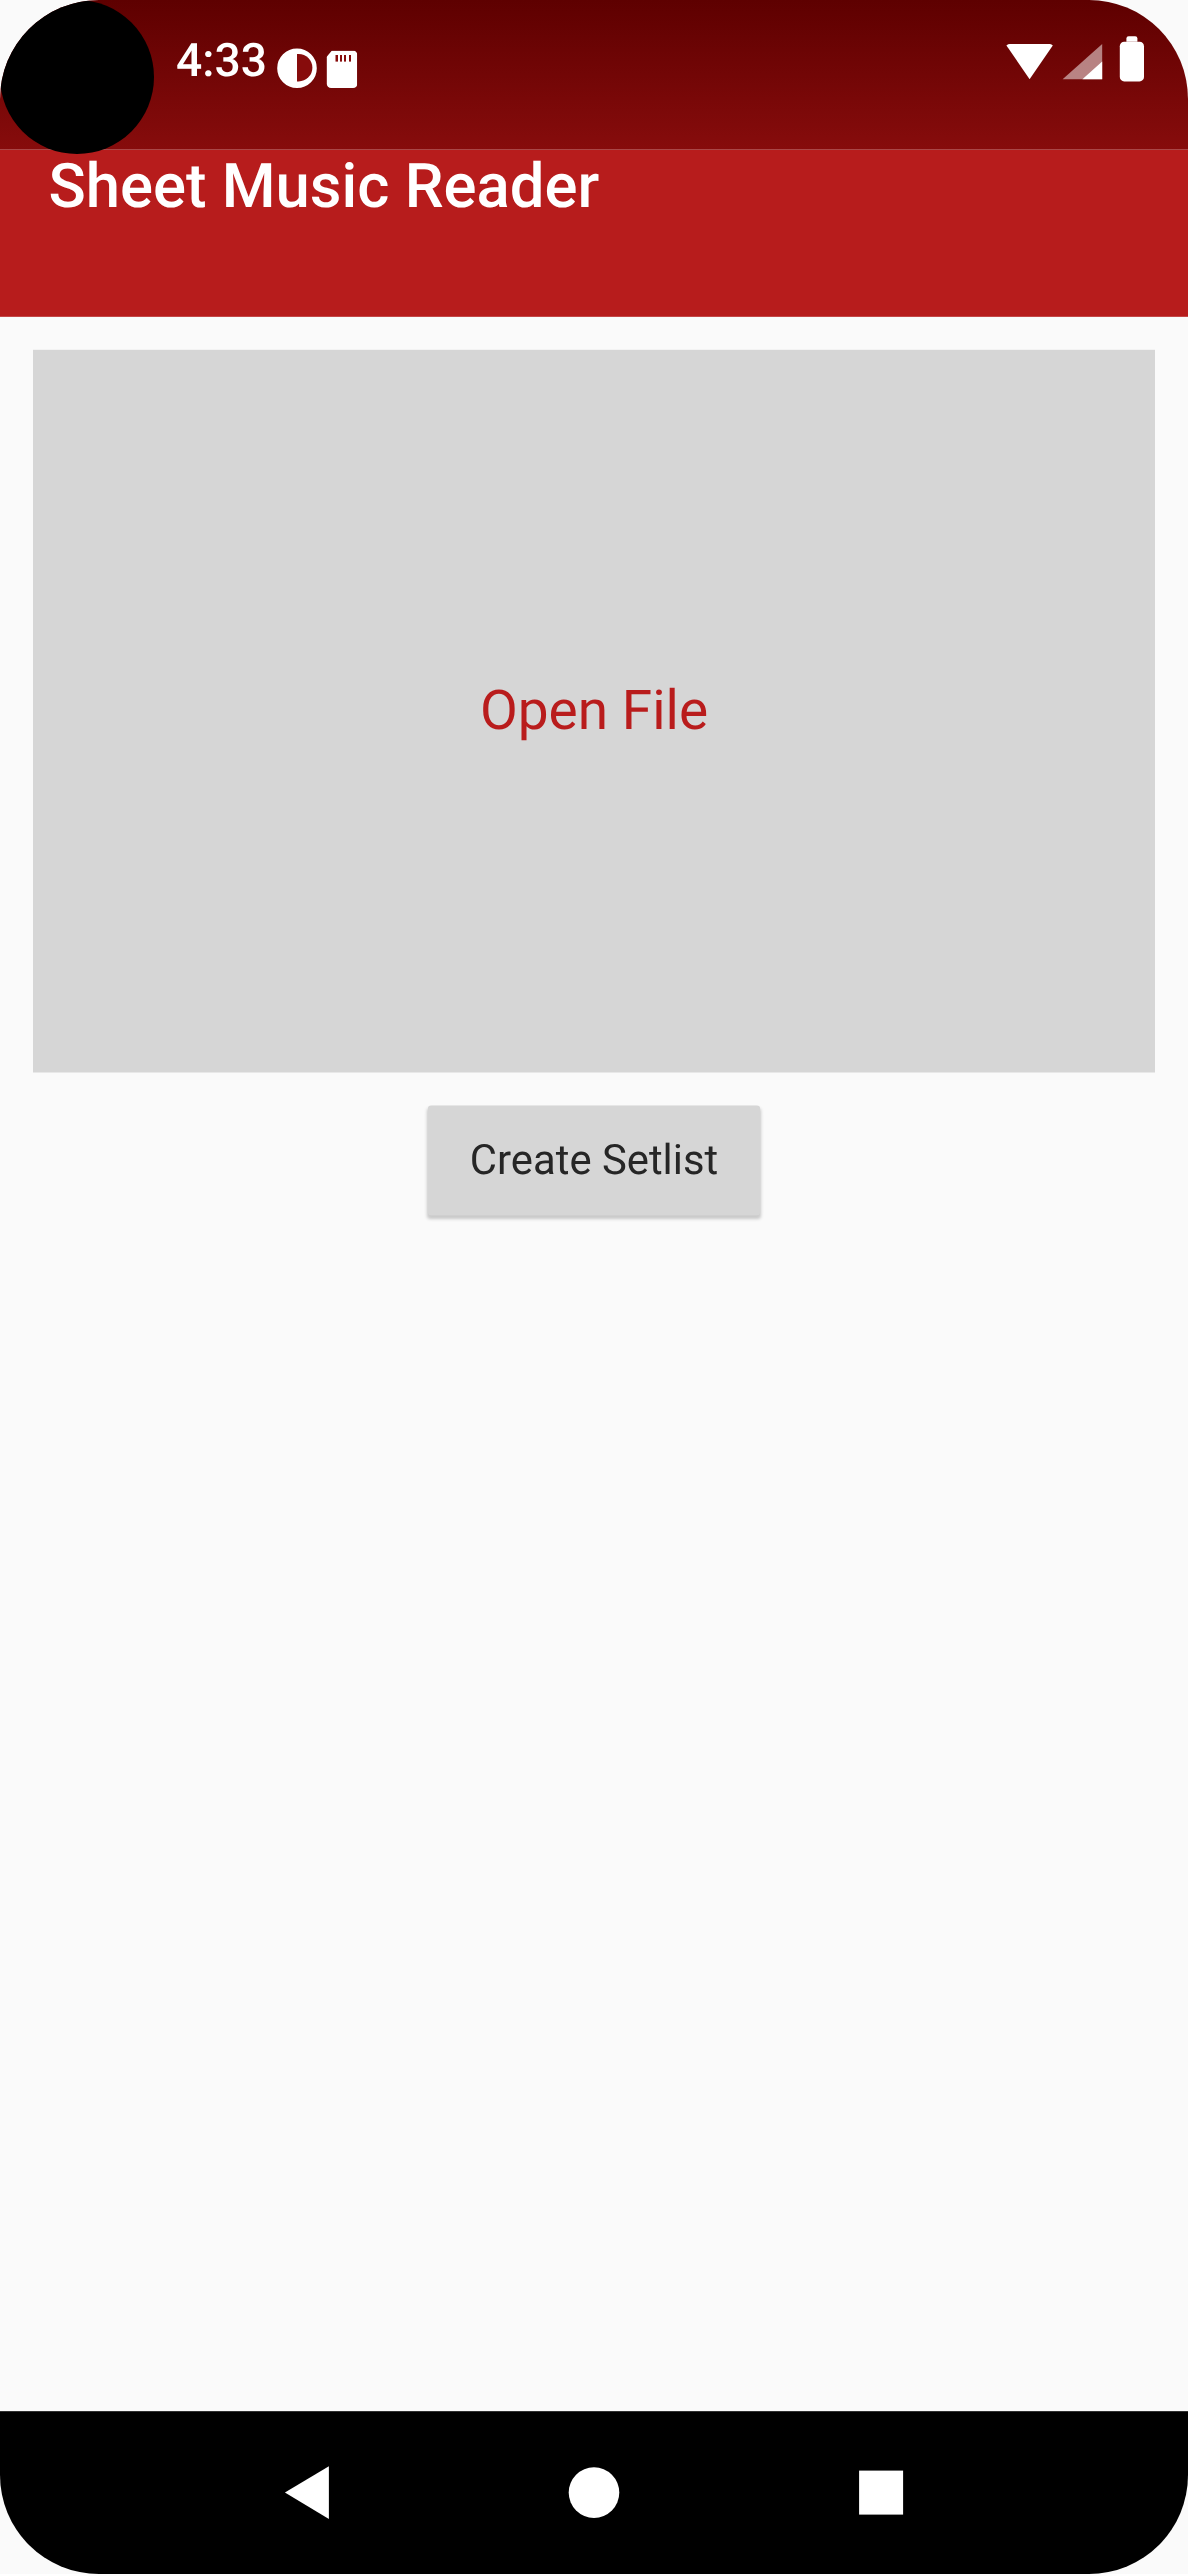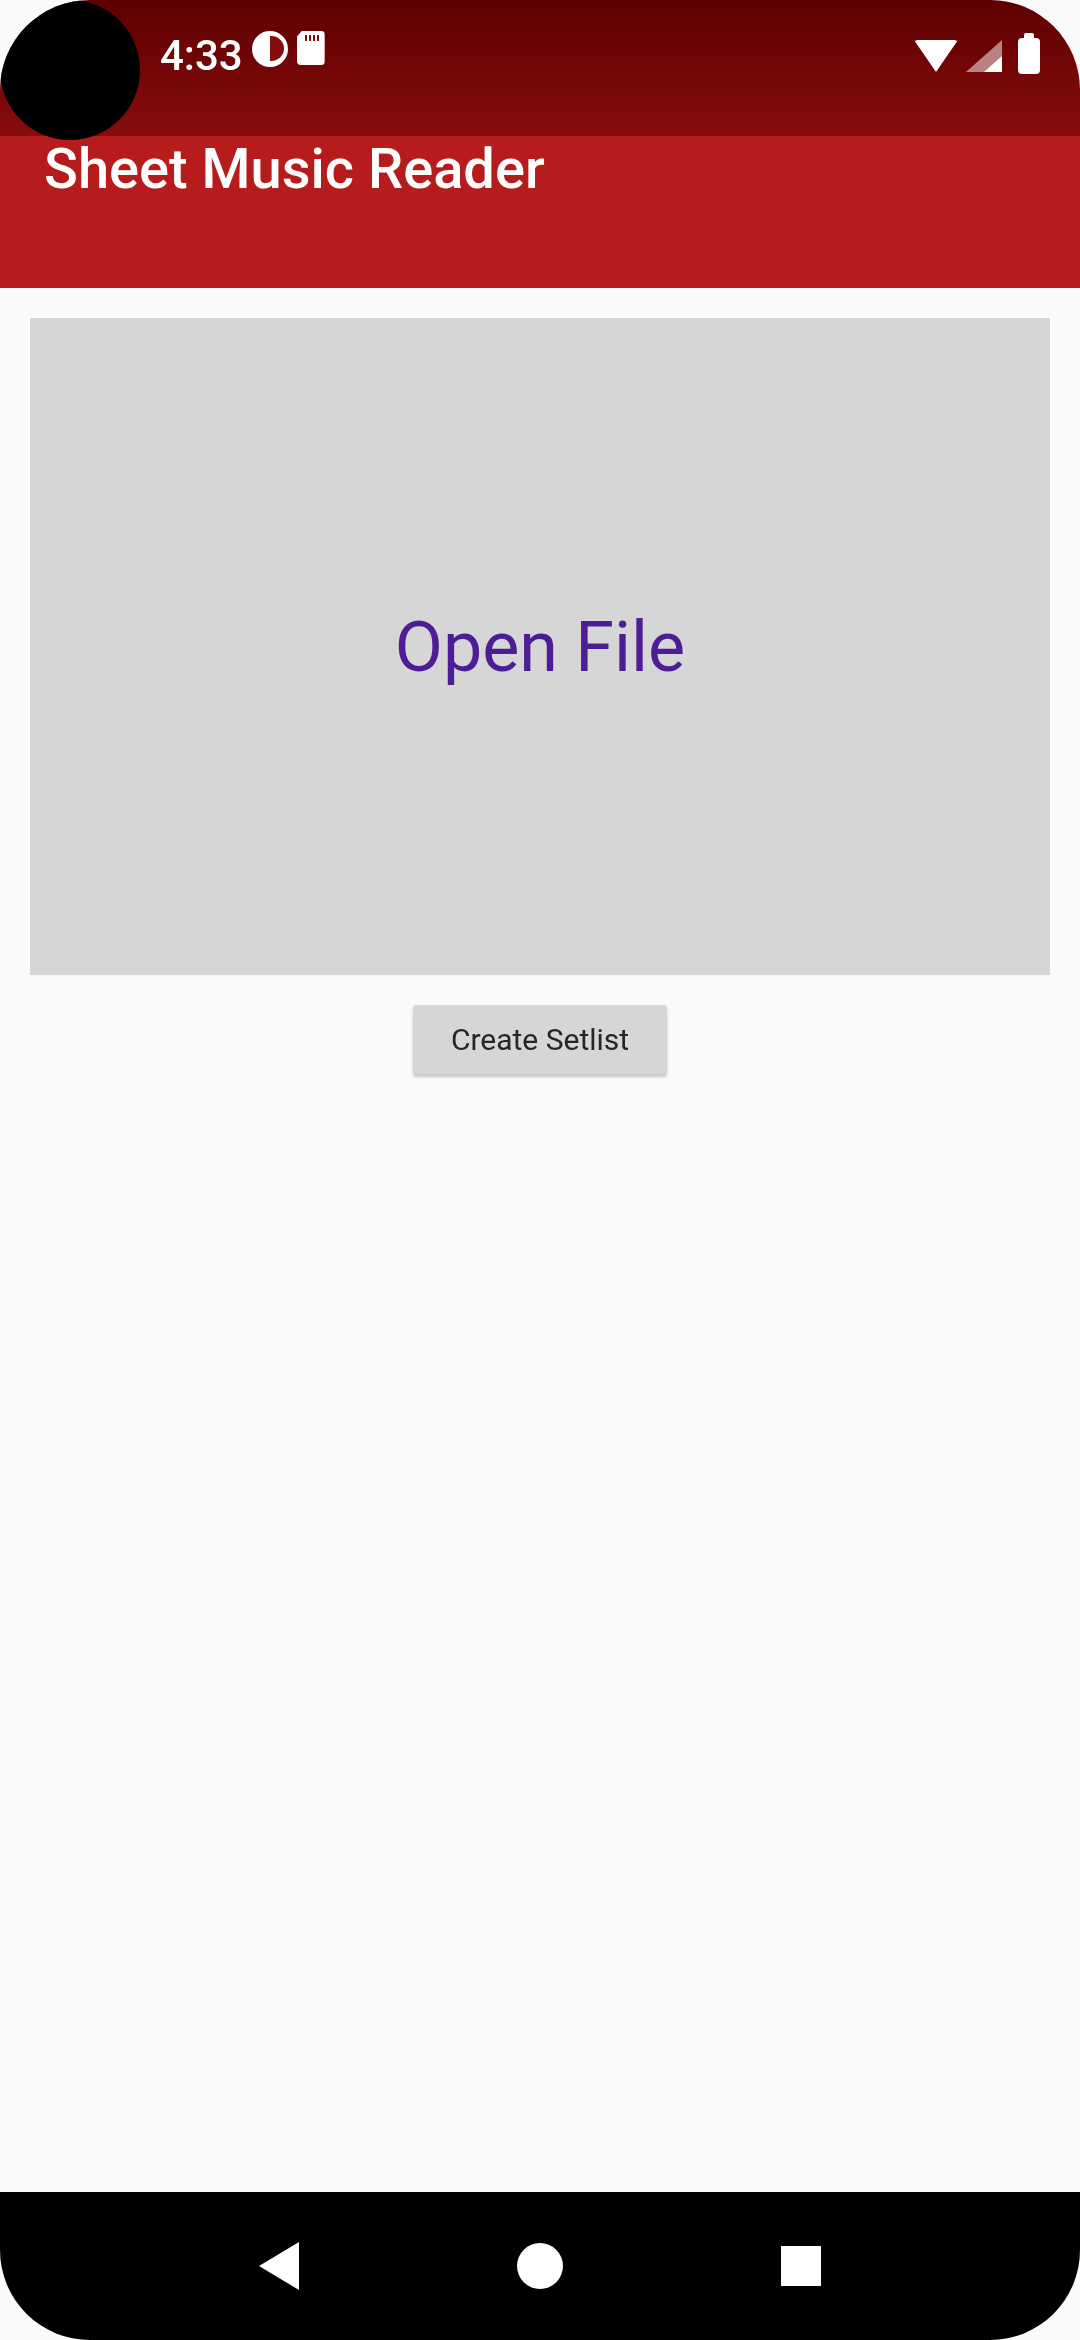--- a/index.html
+++ b/index.html
@@ -36,21 +36,21 @@
       position: absolute;
       top: 0;
       left: 0;
       width: 140px;
       height: 140px;
       background: #000;
       border-radius: 50%;
     }
     .status-left {
       display: flex;
-      align-items: flex-start;
+      align-items: flex-end;
       gap: 9px;
       margin-left: 160px;
       margin-top: -25px;
     }
     .status-time {
       color: #fff;
       font-size: 42px;
       font-weight: 500;
     }
     .status-icon-circle {
@@ -154,33 +154,33 @@
       padding: 30px;
     }
     .open-file-button {
       width: 100%;
       height: 657px;
       background: #d6d6d6;
       border: none;
       display: flex;
       align-items: center;
       justify-content: center;
-      font-size: 70px;
-      color: #4c1d95;
+      font-size: 50px;
+      color: #b91c1c;
       font-weight: 400;
       cursor: pointer;
       font-family: inherit;
     }
     .create-setlist-button {
       display: block;
       margin: 30px auto 0;
-      padding: 17px 38px;
+      padding: 28px 38px;
       background: #d6d6d6;
       border: none;
-      font-size: 30px;
+      font-size: 38px;
       color: #262626;
       font-weight: 400;
       cursor: pointer;
       font-family: inherit;
       box-shadow: 0 3px 3px rgba(0,0,0,0.2);
       border-radius: 3px;
     }
     .nav-bar {
       position: absolute;
       bottom: 0;

